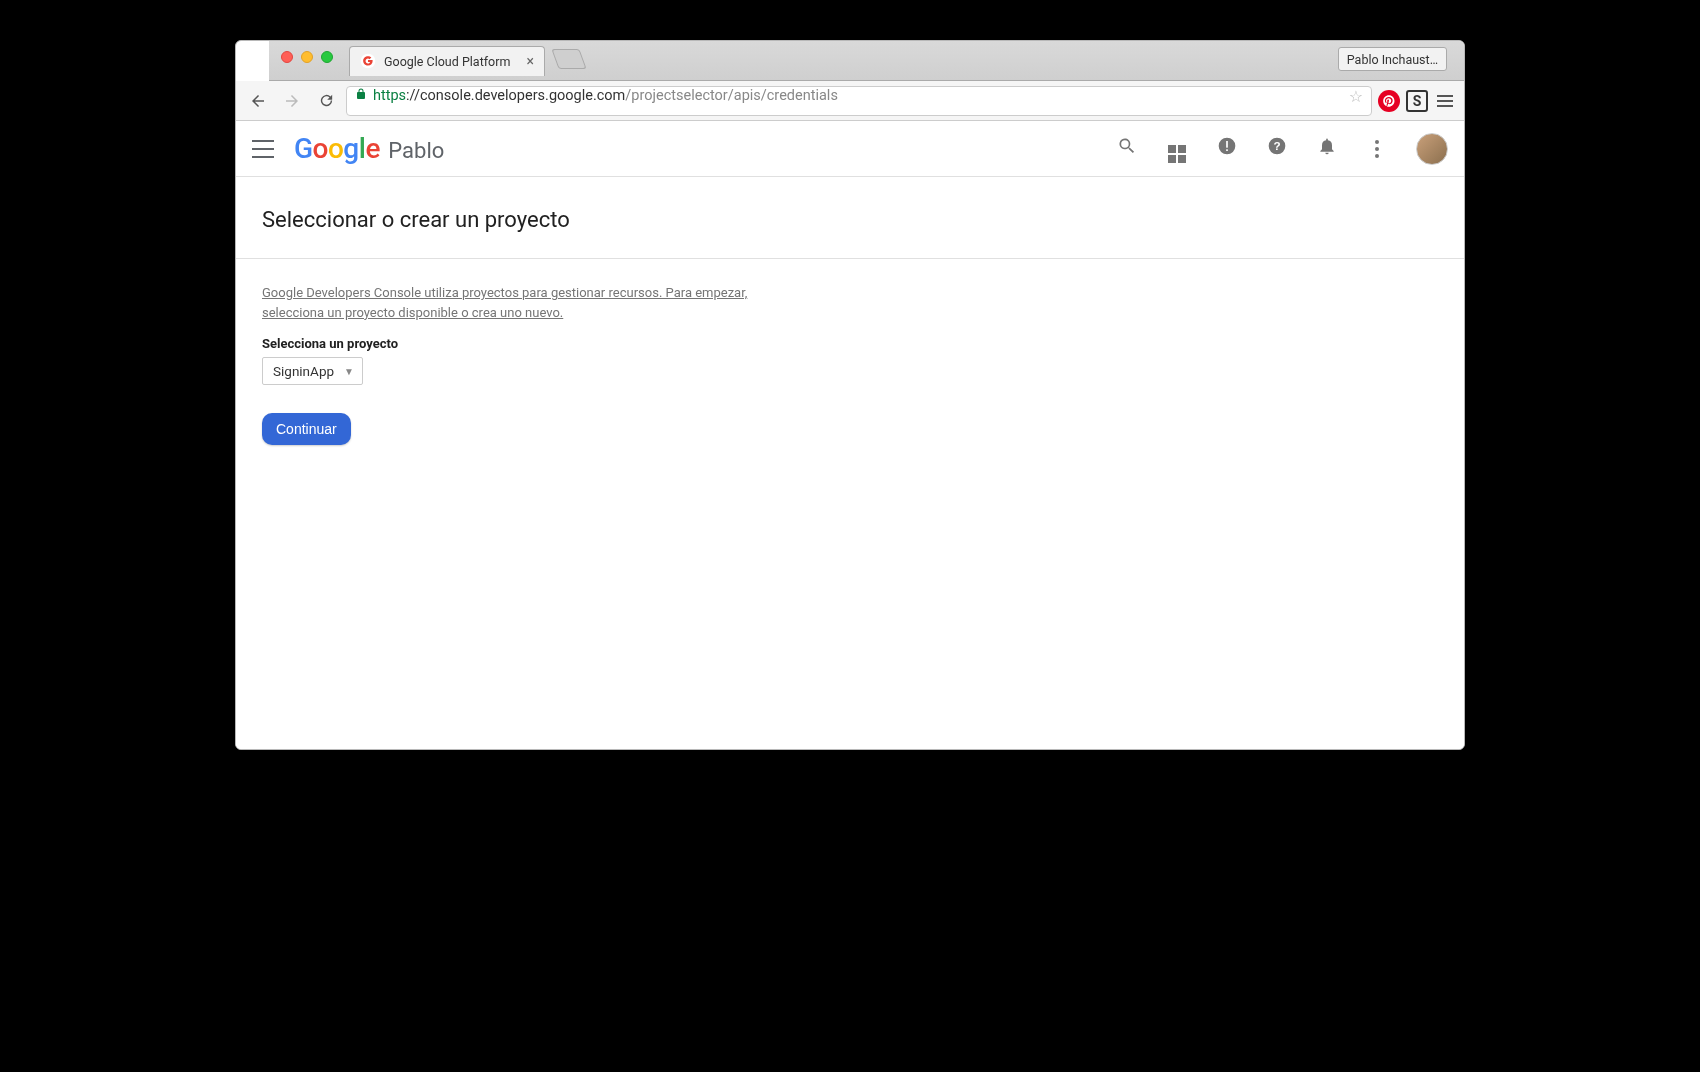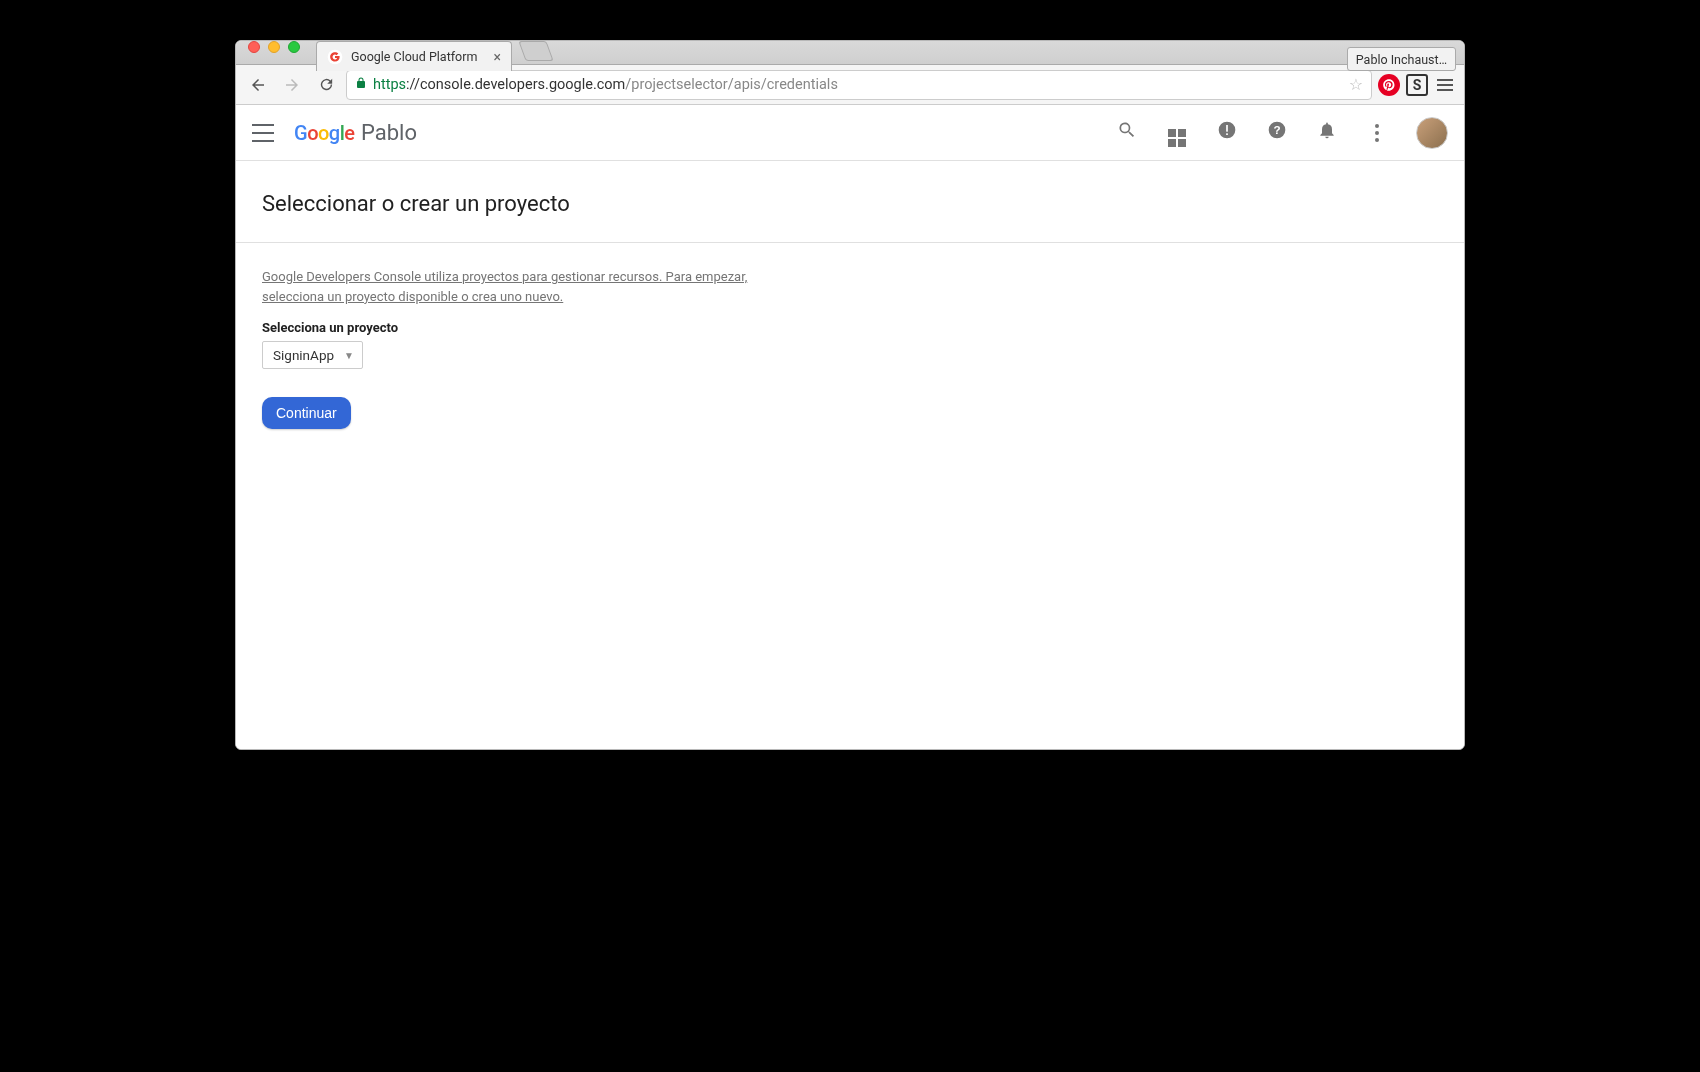--- a/index.html
+++ b/index.html
@@ -20,27 +20,28 @@
     background: #fff;
     border-radius: 6px;
     box-shadow: 0 20px 60px rgba(0,0,0,0.6);
     overflow: hidden;
     display: flex;
     flex-direction: column;
     border: 1px solid #b8b8b8;
   }
   
   .tab-strip {
-    height: 24px;
+    height: 40px;
     background: linear-gradient(#d9d9d9,#cfcfcf);
     display: flex;
-    align-items: flex-start;
+    align-items: center;
     padding: 0 8px;
     border-bottom: 1px solid #aaa;
     position: relative;
+    margin-left: 33px;
   }
   .traffic-lights {
     display: flex;
     gap: 8px;
     align-items: center;
     padding: 0 8px 8px 4px;
   }
   .tl { width: 12px; height: 12px; border-radius: 50%; }
   .tl-red { background:#ff5f57; border:1px solid #e24640;}
   .tl-yellow { background:#ffbd2e; border:1px solid #e1a128;}
@@ -71,21 +72,21 @@
     width: 28px; height: 20px;
     background:#cfcfcf;
     border:1px solid #aaa;
     transform: skewX(20deg);
     margin-left:10px;
     margin-bottom:4px;
     border-radius:3px;
   }
   .profile-chip {
     position:absolute;
-    right:8px;
+    right:17px;
     top:6px;
     height:24px;
     background:#f2f2f2;
     border:1px solid #aaa;
     border-radius:3px;
     padding:0 8px;
     font-size:12.5px;
     color:#333;
     display:flex;align-items:center;
     max-width:130px;
@@ -107,21 +108,20 @@
     color:#555;font-size:18px;
   }
   .nav-btn.disabled{color:#bbb;}
   .omnibox {
     flex:1;
     height:30px;
     background:#fff;
     border:1px solid #ccc;
     border-radius:4px;
     display:flex;
-    align-items:center;
     padding:0 8px;
     gap:6px;
     font-size:14.5px;
   }
   .lock { color:#0b8043; font-size:13px; }
   .url-scheme{color:#0b8043;}
   .url-host{color:#333;}
   .url-path{color:#888;}
   .star{color:#bbb;font-size:16px;margin-left:auto;}
   .ext-icon{
@@ -147,21 +147,21 @@
     display:flex;
     align-items:center;
     padding:0 16px;
     gap:20px;
   }
   .hamburger{
     width:22px;height:18px;display:flex;flex-direction:column;justify-content:space-between;
   }
   .hamburger span{height:2px;background:#5f6368;width:100%;}
   .google-logo{
-    font-size:20px;font-weight:500;letter-spacing:-0.5px;
+    font-size:28px;font-weight:500;letter-spacing:-0.5px;
   }
   .g-b{color:#4285F4;} .g-r{color:#EA4335;} .g-y{color:#FBBC05;} .g-g{color:#34A853;}
   .apis-label{color:#5f6368;font-size:22px;font-weight:400;margin-left:2px;}
   .gcp-header-right{
     margin-left:auto;display:flex;align-items:center;gap:28px;
   }
   .hicon{color:#757575;font-size:20px;width:22px;text-align:center;}
   .avatar{
     width:32px;height:32px;border-radius:50%;
     background:linear-gradient(135deg,#c9a07a,#8b6f4e);

